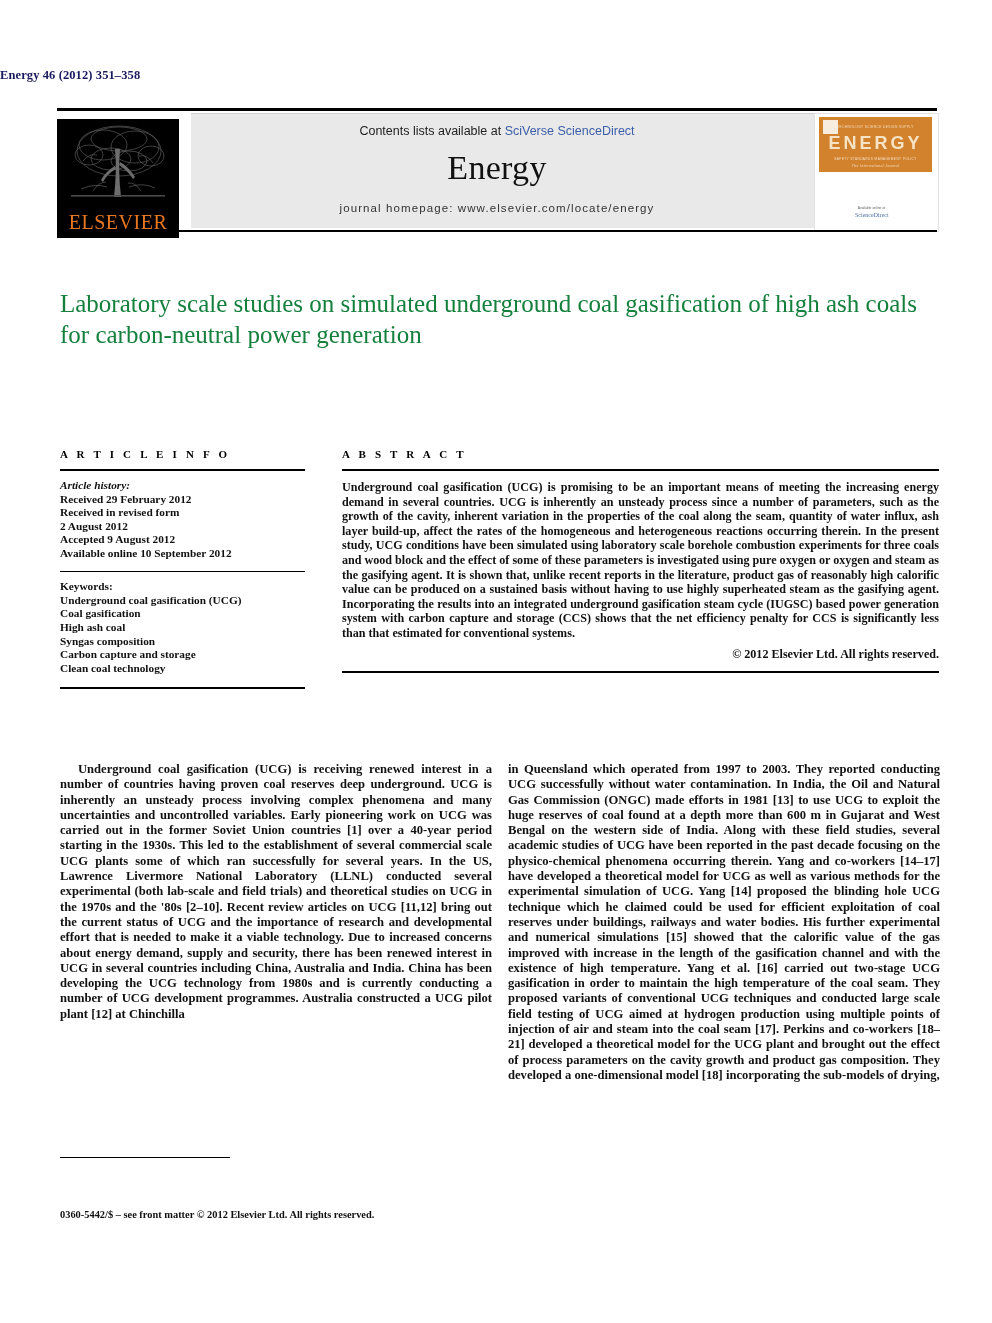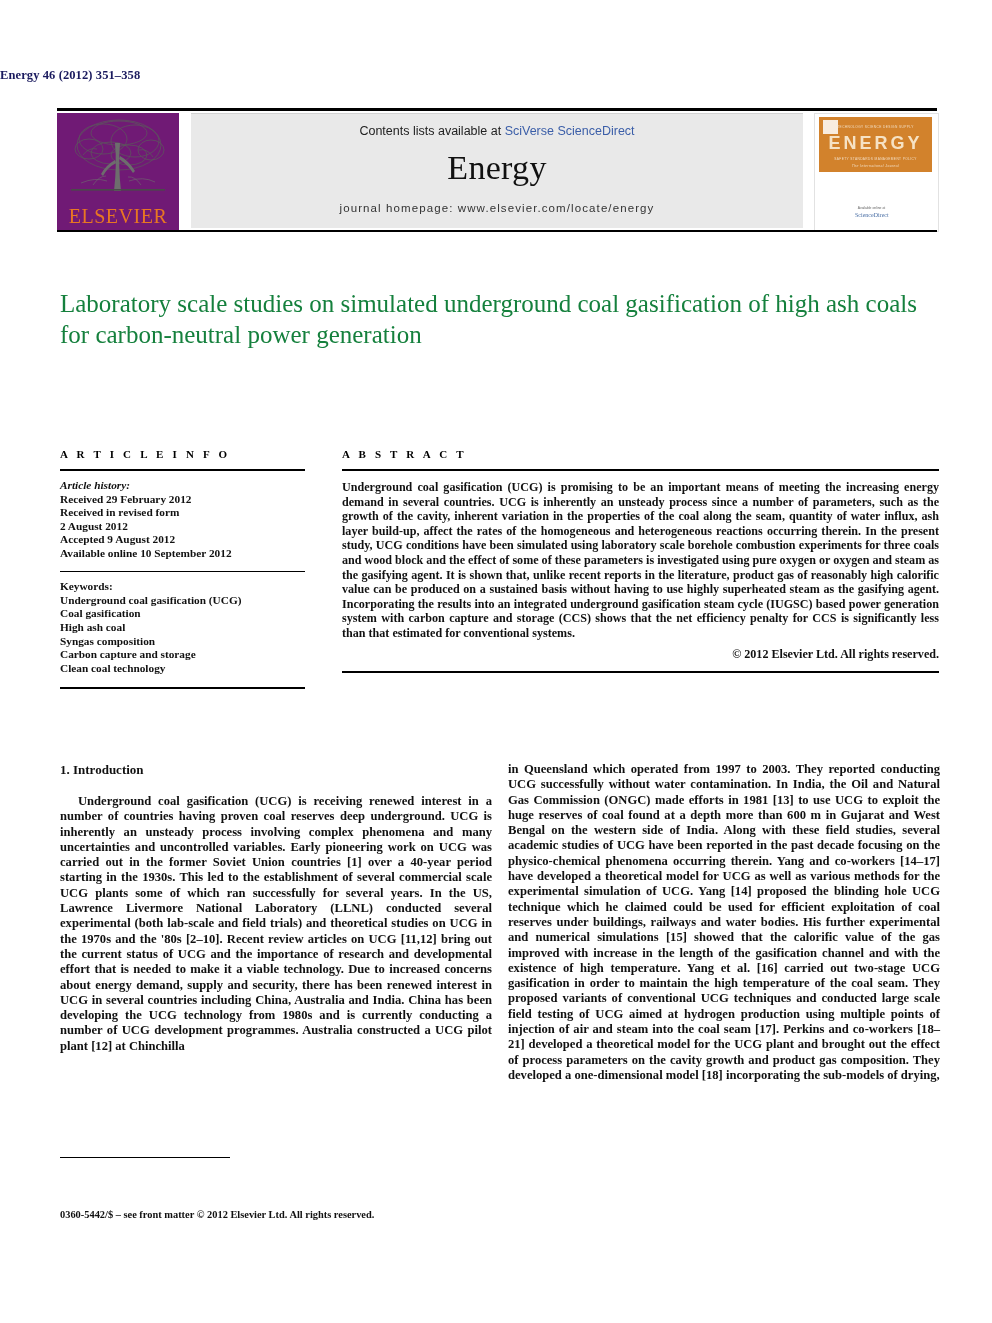--- a/index.html
+++ b/index.html
@@ -24,36 +24,37 @@
   
   .masthead {
     position:absolute; left:57px; top:108px;
     width:880px; height:124px;
   }
   .masthead-rule-top {
     position:absolute; left:0; top:0; width:880px; height:3px;
     background:#000;
   }
   .logo-box {
-    position:absolute; left:0; top:5px; width:122px; height:119px;
-    background:#701a75;
+    position:absolute; left:0; top:11px; width:122px; height:119px;
+    background:#000000;
   }
   .tree-svg { position:absolute; left:6px; top:2px; }
   .elsevier-word {
     position:absolute; left:0; top:92px; width:122px;
     text-align:center;
     font-family:"Liberation Serif", serif;
     font-size:20px; letter-spacing:.5px;
     color:#E87722;
   }
   .center-band {
     position:absolute; left:134px; top:5px;
     width:612px; height:114px;
     background:#e9e9e9;
     border-top:1px solid #d2d2d2;
+    padding-left:16px;
   }
   .contents-line {
     position:absolute; top:10px; left:0; width:612px;
     text-align:center;
     font-family:"Liberation Sans", sans-serif;
     font-size:12.5px; color:#222;
   }
   .contents-line .sd { color:#3b5ea8; }
   .journal-name {
     position:absolute; top:35px; left:0; width:612px;
@@ -308,21 +309,20 @@
 
   <div class="abs-col">
     <div class="sec-head">A B S T R A C T</div>
     <div class="rule"></div>
     <div class="abstract-text">Underground coal gasification (UCG) is promising to be an important means of meeting the increasing energy demand in several countries. UCG is inherently an unsteady process since a number of parameters, such as the growth of the cavity, inherent variation in the properties of the coal along the seam, quantity of water influx, ash layer build-up, affect the rates of the homogeneous and heterogeneous reactions occurring therein. In the present study, UCG conditions have been simulated using laboratory scale borehole combustion experiments for three coals and wood block and the effect of some of these parameters is investigated using pure oxygen or oxygen and steam as the gasifying agent. It is shown that, unlike recent reports in the literature, product gas of reasonably high calorific value can be produced on a sustained basis without having to use highly superheated steam as the gasifying agent. Incorporating the results into an integrated underground gasification steam cycle (IUGSC) based power generation system with carbon capture and storage (CCS) shows that the net efficiency penalty for CCS is significantly less than that estimated for conventional systems.</div>
     <div class="copyright">© 2012 Elsevier Ltd. All rights reserved.</div>
     <div class="abs-rule-end"></div>
   </div>
 
   <div class="body-left">
-    <div class="sec-title">1. Introduction</div>
     <div class="para">Underground coal gasification (UCG) is receiving renewed interest in a number of countries having proven coal reserves deep underground. UCG is inherently an unsteady process involving complex phenomena and many uncertainties and uncontrolled variables. Early pioneering work on UCG was carried out in the former Soviet Union countries [1] over a 40-year period starting in the 1930s. This led to the establishment of several commercial scale UCG plants some of which ran successfully for several years. In the US, Lawrence Livermore National Laboratory (LLNL) conducted several experimental (both lab-scale and field trials) and theoretical studies on UCG in the 1970s and the '80s [2–10]. Recent review articles on UCG [11,12] bring out the current status of UCG and the importance of research and developmental effort that is needed to make it a viable technology. Due to increased concerns about energy demand, supply and security, there has been renewed interest in UCG in several countries including China, Australia and India. China has been developing the UCG technology from 1980s and is currently conducting a number of UCG development programmes. Australia constructed a UCG pilot plant [12] at Chinchilla</div>
   </div>
 
   <div class="body-right">
     <div class="para noindent">in Queensland which operated from 1997 to 2003. They reported conducting UCG successfully without water contamination. In India, the Oil and Natural Gas Commission (ONGC) made efforts in 1981 [13] to use UCG to exploit the huge reserves of coal found at a depth more than 600 m in Gujarat and West Bengal on the western side of India. Along with these field studies, several academic studies of UCG have been reported in the past decade focusing on the physico-chemical phenomena occurring therein. Yang and co-workers [14–17] have developed a theoretical model for UCG as well as various methods for the experimental simulation of UCG. Yang [14] proposed the blinding hole UCG technique which he claimed could be used for efficient exploitation of coal reserves under buildings, railways and water bodies. His further experimental and numerical simulations [15] showed that the calorific value of the gas improved with increase in the length of the gasification channel and with the existence of high temperature. Yang et al. [16] carried out two-stage UCG gasification in order to maintain the high temperature of the coal seam. They proposed variants of conventional UCG techniques and conducted large scale field testing of UCG aimed at hydrogen production using multiple points of injection of air and steam into the coal seam [17]. Perkins and co-workers [18–21] developed a theoretical model for the UCG plant and brought out the effect of process parameters on the cavity growth and product gas composition. They developed a one-dimensional model [18] incorporating the sub-models of drying,</div>
   </div>
 
   <div class="footnote-rule"></div>
 
   <div class="footer">

